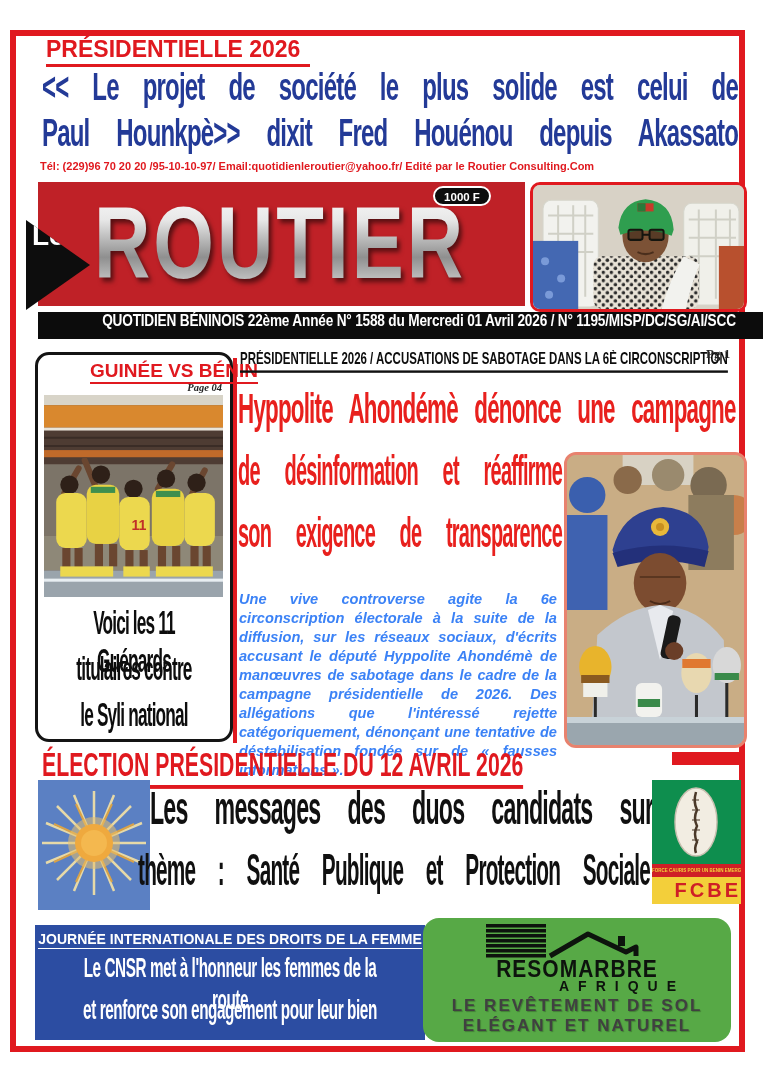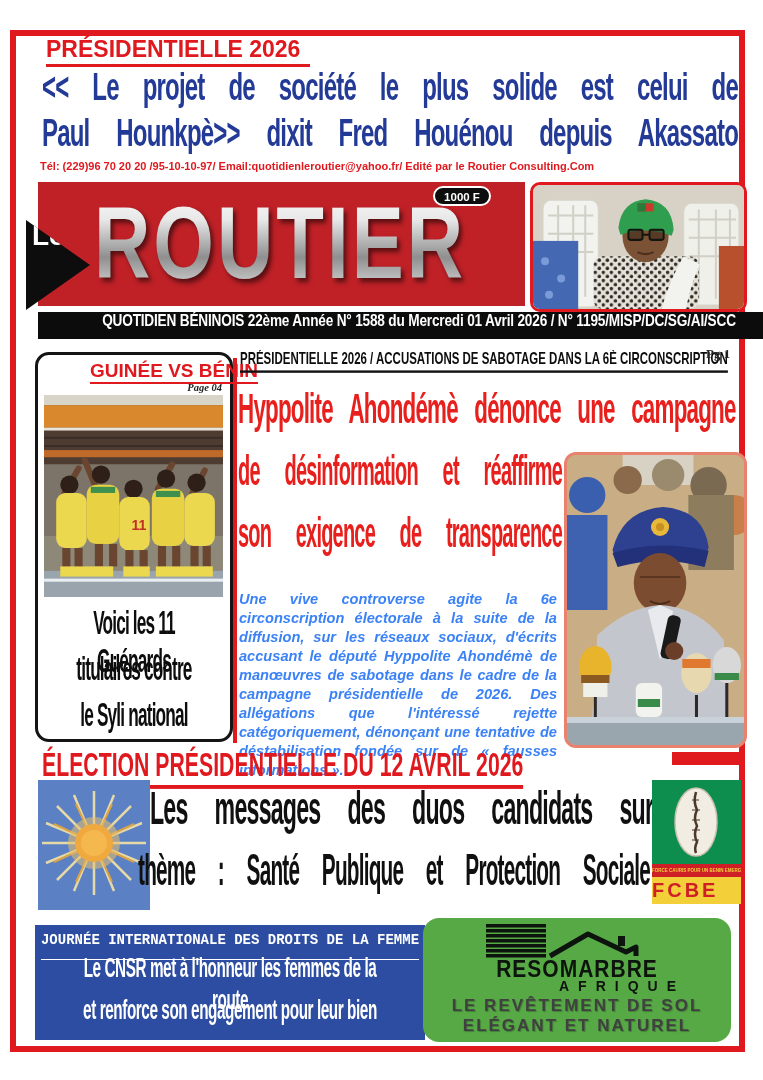--- a/index.html
+++ b/index.html
@@ -70,27 +70,27 @@
   .black-line{color:#101010;font-weight:700;letter-spacing:-1px;text-align:justify;text-align-last:justify;
               transform-origin:0 0;font-family:"Liberation Sans",sans-serif;}
   .c1{left:150px;top:782px;width:685px;font-size:29px;transform:scale(.8,1.6);}
   .c2{left:138px;top:844px;width:640px;font-size:26px;transform:scale(.8,1.72);}
   .fcbe{left:652px;top:780px;width:89px;height:124px;}
   .fcbe-green{position:absolute;left:0;top:0;width:89px;height:84px;background:#0e8e4e;overflow:hidden;}
   .fcbe-red{position:absolute;left:0;top:84px;width:89px;height:13px;background:#cf1f26;overflow:hidden;
             color:#f3d03a;font:700 4.5px "Liberation Sans",sans-serif;text-align:center;line-height:13px;white-space:nowrap;}
   .fcbe-yellow{position:absolute;left:0;top:97px;width:89px;height:27px;background:#f3cf3a;
                color:#cf1f26;font:800 20px "Liberation Sans",sans-serif;letter-spacing:3px;
-               text-align:left;line-height:26px;}
+               text-align:right;line-height:26px;}
 
   
   .cnsr{left:35px;top:925px;width:390px;height:115px;background:#2c4da2;}
   .cnsr-k{position:absolute;top:6px;width:100%;text-align:center;color:#fff;
           font:700 14px "Liberation Sans",sans-serif;}
-  .cnsr-k span{border-bottom:1.5px solid #fff;padding-bottom:11px;font-family:Liberation Mono, monospace;}
+  .cnsr-k span{border-bottom:1.5px solid #fff;padding-bottom:1px;}
   .cnsr-line{position:absolute;width:100%;text-align:center;color:#fff;
              font:700 18px "Liberation Sans",sans-serif;letter-spacing:-.5px;
              transform:scale(.85,1.55);transform-origin:50% 0;}
   .ad{left:423px;top:918px;width:308px;height:124px;background:#57a946;border-radius:16px;overflow:hidden;}
   .ad-logo{position:absolute;left:35px;top:4px;width:238px;height:38px;}
   .ad-brand1{position:absolute;top:38px;width:100%;text-align:center;color:#0d130d;
              font:800 21px "Liberation Sans",sans-serif;letter-spacing:1px;
              transform:scaleY(1.1);transform-origin:50% 0;}
   .ad-brand2{position:absolute;top:60px;width:100%;text-align:center;color:#0d130d;
              font:700 14px "Liberation Sans",sans-serif;letter-spacing:9px;margin-left:45px;}

